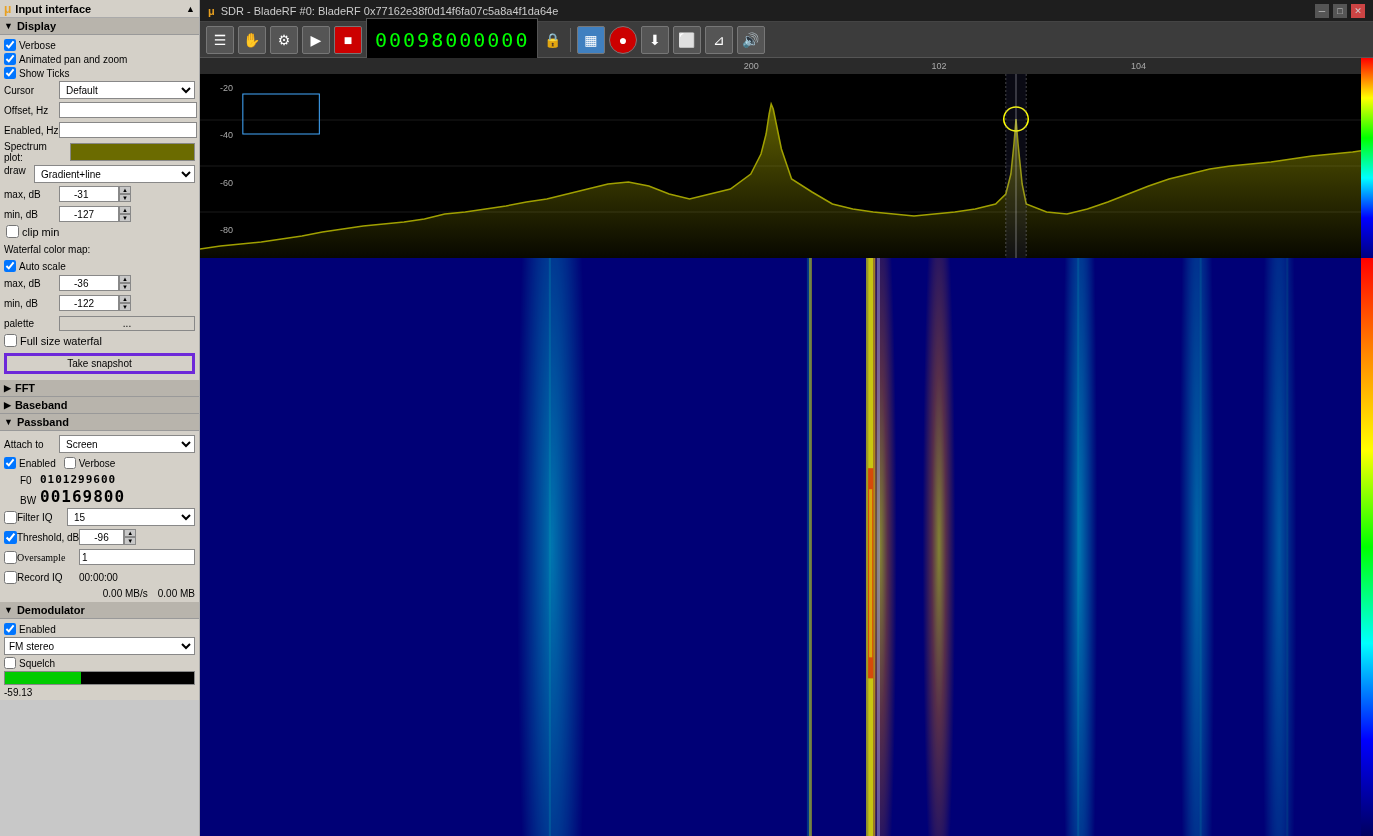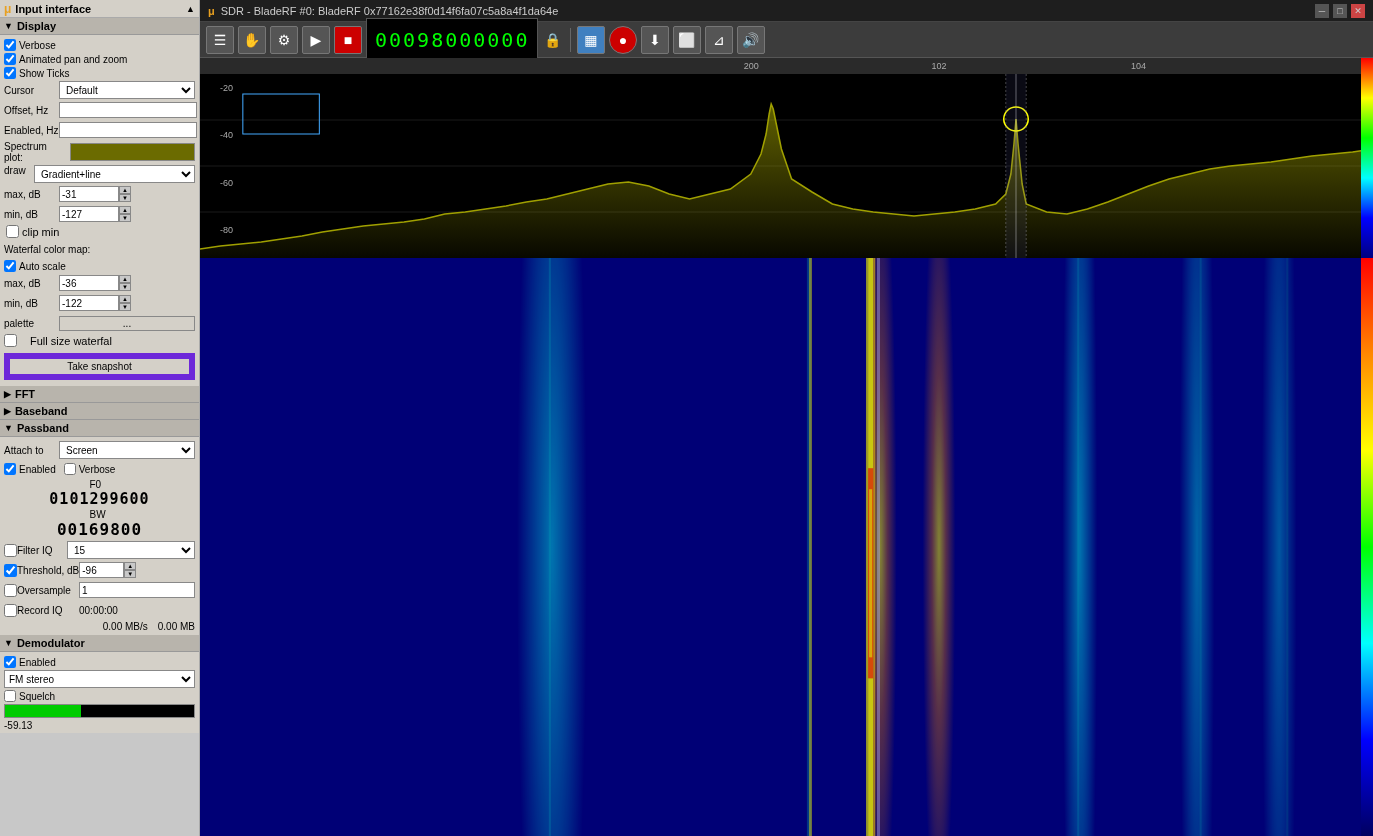--- a/index.html
+++ b/index.html
@@ -22,31 +22,31 @@
     .field-row { display: flex; align-items: center; margin: 2px 0; min-height: 18px; }
     .field-label { font-size: 10px; color: #000; min-width: 55px; }
     .field-input { background: #fff; border: 1px solid #888; height: 16px; font-size: 10px; color: #000; padding: 0 2px; flex: 1; }
     .field-select { background: #fff; border: 1px solid #888; height: 18px; font-size: 10px; color: #000; padding: 0 2px; flex: 1; }
 
     .color-box { width: 130px; height: 18px; background: #6b6b00; border: 1px solid #888; }
     .draw-row { display: flex; align-items: flex-start; margin: 2px 0; }
     .draw-label { font-size: 10px; color: #000; min-width: 30px; }
 
     .spinbox { display: flex; align-items: center; }
-    .spinbox input { background: #fff; border: 1px solid #888; height: 16px; font-size: 10px; color: #000; padding: 0 2px; width: 60px; }
+    .spinbox input { background: #fff; border: 1px solid #888; height: 16px; font-size: 10px; color: #000; padding: 0 14px; width: 60px; }
     .spinbox-btns { display: flex; flex-direction: column; }
     .spinbox-btn { width: 12px; height: 8px; background: #c8c8c8; border: 1px solid #888; font-size: 6px; cursor: pointer; display: flex; align-items: center; justify-content: center; line-height: 1; }
 
     .clip-row { display: flex; align-items: center; gap: 3px; margin: 2px 0; padding-left: 2px; }
     .palette-btn { background: #d4d0c8; border: 1px solid #888; font-size: 10px; color: #000; padding: 1px 10px; cursor: pointer; width: 100%; }
-    .full-size-row { display: flex; align-items: center; gap: 13px; margin: 2px 0; }
-    .snapshot-btn { background: #d4d0c8; border: 6px solid #6d28d9; font-size: 10px; color: #000; padding: 2px; cursor: pointer; width: 100%; margin: 4px 0; }
+    .full-size-row { display: flex; align-items: center; gap: 3px; margin: 2px 0; }
+    .snapshot-btn { background: #d4d0c8; border: 3px solid #6d28d9; font-size: 10px; color: #000; padding: 2px; cursor: pointer; width: 100%; margin: 4px 0; }
 
     .big-value { font-size: 18px; font-weight: bold; color: #000; letter-spacing: 1px; font-family: monospace; }
-    .value-row { display: flex; align-items: center; margin: 1px 0; flex-direction: column; }
+    .value-row { display: flex; align-items: flex-end; margin: 1px 16px; }
     .value-label { font-size: 10px; color: #000; min-width: 20px; }
 
     
     .sdr-main { flex: 1; display: flex; flex-direction: column; overflow: hidden; }
 
     
     .sdr-title-bar { background: #1e1e1e; display: flex; align-items: center; justify-content: space-between; height: 22px; padding: 0 8px; color: #ccc; font-size: 11px; border-bottom: 1px solid #444; flex-shrink: 0; }
     .sdr-title-controls { display: flex; gap: 4px; }
 
     
@@ -244,21 +244,21 @@
             <input type="checkbox" checked="" style="">
             <label>Enabled</label>
           </div>
           <div class="check-row">
             <input type="checkbox" style="">
             <label>Verbose</label>
           </div>
         </div>
         <div class="value-row">
           <span class="value-label">F0</span>
-          <span class="big-value" style="font-size:15px;">0101299600</span>
+          <span class="big-value" style="font-size:11px;">0101299600</span>
         </div>
         <div class="value-row">
           <span class="value-label">BW</span>
           <span class="big-value" style="font-size:16px;">00169800</span>
         </div>
         <div class="field-row">
           <input type="checkbox" style="">
           <label style="min-width:50px; font-size:10px; color:#000;">Filter IQ</label>
           <select class="field-select" style="width:60px;">
             <option>15</option>
@@ -270,21 +270,21 @@
           <div class="spinbox">
             <input type="text" value="-96" style="width: 45px;">
             <div class="spinbox-btns">
               <button class="spinbox-btn">▲</button>
               <button class="spinbox-btn">▼</button>
             </div>
           </div>
         </div>
         <div class="field-row">
           <input type="checkbox" style="">
-          <label style="min-width:62px; font-size:10px; color:#000;">Oversample</label>
+          <label style="min-width:62px; font-size:10px; color:#000;font-family:Liberation Serif, serif;">Oversample</label>
           <input class="field-input" type="text" value="1" style="width: 45px;">
         </div>
         <div class="field-row">
           <input type="checkbox" style="">
           <label style="min-width:62px; font-size:10px; color:#000;">Record IQ</label>
           <span style="font-size:10px; color:#000;">00:00:00</span>
         </div>
         <div class="rec-row">
           <span class="rec-label">0.00 MB/s</span>
           <span>0.00 MB</span>

